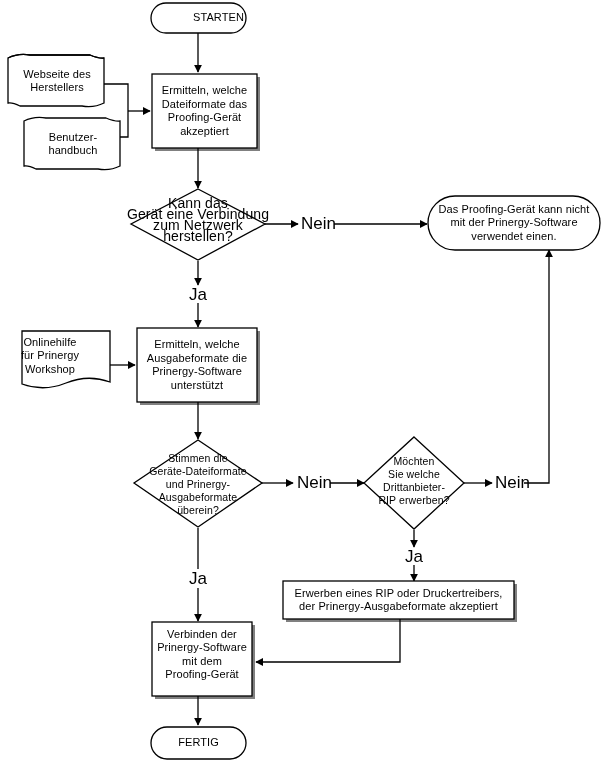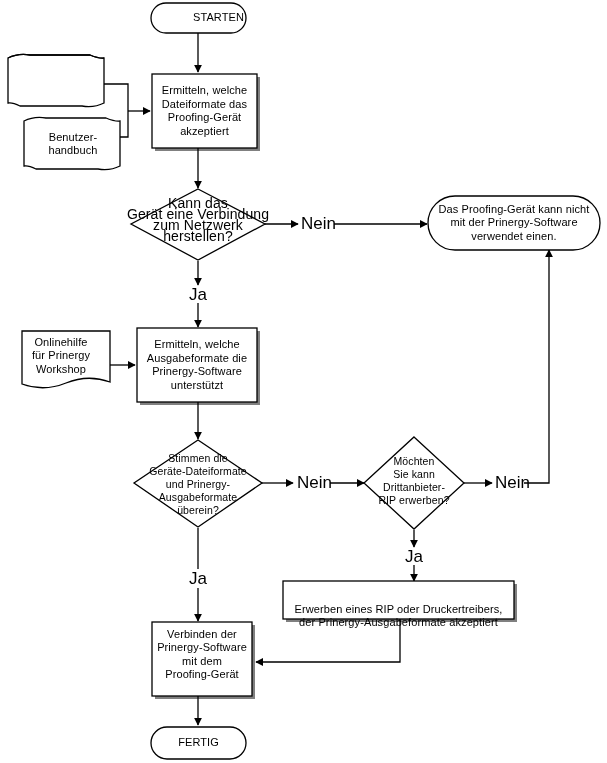--- a/index.html
+++ b/index.html
@@ -129,59 +129,61 @@
 
     <rect x="283" y="581" width="231" height="38" fill="#ffffff" stroke="#000000" stroke-width="1.3"></rect>
 
     <rect x="152" y="622" width="100" height="74" fill="#ffffff" stroke="#000000" stroke-width="1.3"></rect>
 
     <rect x="151" y="727" width="95" height="32" rx="16" ry="16" fill="#ffffff" stroke="#000000" stroke-width="1.3"></rect>
   </svg>
 
   <div class="node-label" style="left:151px; top:3px; width:95px; height:30px;margin-left:20px;">STARTEN</div>
 
+  <div class="node-label" style="left:14px; top:58px; width:86px; height:46px;">Webseite des
+Herstellers</div>
 
   <div class="node-label" style="left:30px; top:121px; width:86px; height:46px;">Benutzer-
 handbuch</div>
 
   <div class="node-label" style="left:152px; top:74px; width:105px; height:74px;">Ermitteln, welche
 Dateiformate das
 Proofing-Gerät
 akzeptiert</div>
 
   <div class="node-label" style="left:126px; top:186px; width:144px; height:68px; font-size:14px; line-height:11px;">Kann das
 Gerät eine Verbindung
 zum Netzwerk
 herstellen?</div>
 
   <div class="node-label" style="left:428px; top:196px; width:172px; height:54px;">Das Proofing-Gerät kann nicht
 mit der Prinergy-Software
 verwendet einen.</div>
 
-  <div class="node-label" style="left:17px; top:331px; width:88px; height:50px;">Onlinehilfe
+  <div class="node-label" style="left:6px; top:331px; width:88px; height:50px;">Onlinehilfe
 für Prinergy
 Workshop</div>
 
   <div class="node-label" style="left:137px; top:328px; width:120px; height:74px;">Ermitteln, welche
 Ausgabeformate die
 Prinergy-Software
 unterstützt</div>
 
   <div class="node-label" style="left:130px; top:449px; width:136px; height:70px; font-size:10.5px; line-height:13px;text-align:center;">Stimmen die
 Geräte-Dateiformate
 und Prinergy-
 Ausgabeformate
 überein?</div>
 
   <div class="node-label" style="left:358px; top:451px; width:112px; height:60px; font-size:10.5px; line-height:13px;">Möchten
-Sie kann
+Sie welche
 Drittanbieter-
 RIP erwerben?</div>
 
-  <div class="node-label" style="left:283px; top:581px; width:231px; height:38px;margin-top:16px;">Erwerben eines RIP oder Druckertreibers,
+  <div class="node-label" style="left:283px; top:581px; width:231px; height:38px;">Erwerben eines RIP oder Druckertreibers,
 der Prinergy-Ausgabeformate akzeptiert</div>
 
   <div class="node-label" style="left:147px; top:622px; width:110px; height:65px;">Verbinden der
 Prinergy-Software
 mit dem
 Proofing-Gerät</div>
 
   <div class="node-label" style="left:151px; top:727px; width:95px; height:32px;border-radius:9px;">FERTIG</div>
 
   <div class="edge-label" style="left:301px; top:217px; width:30px;">Nein</div>

